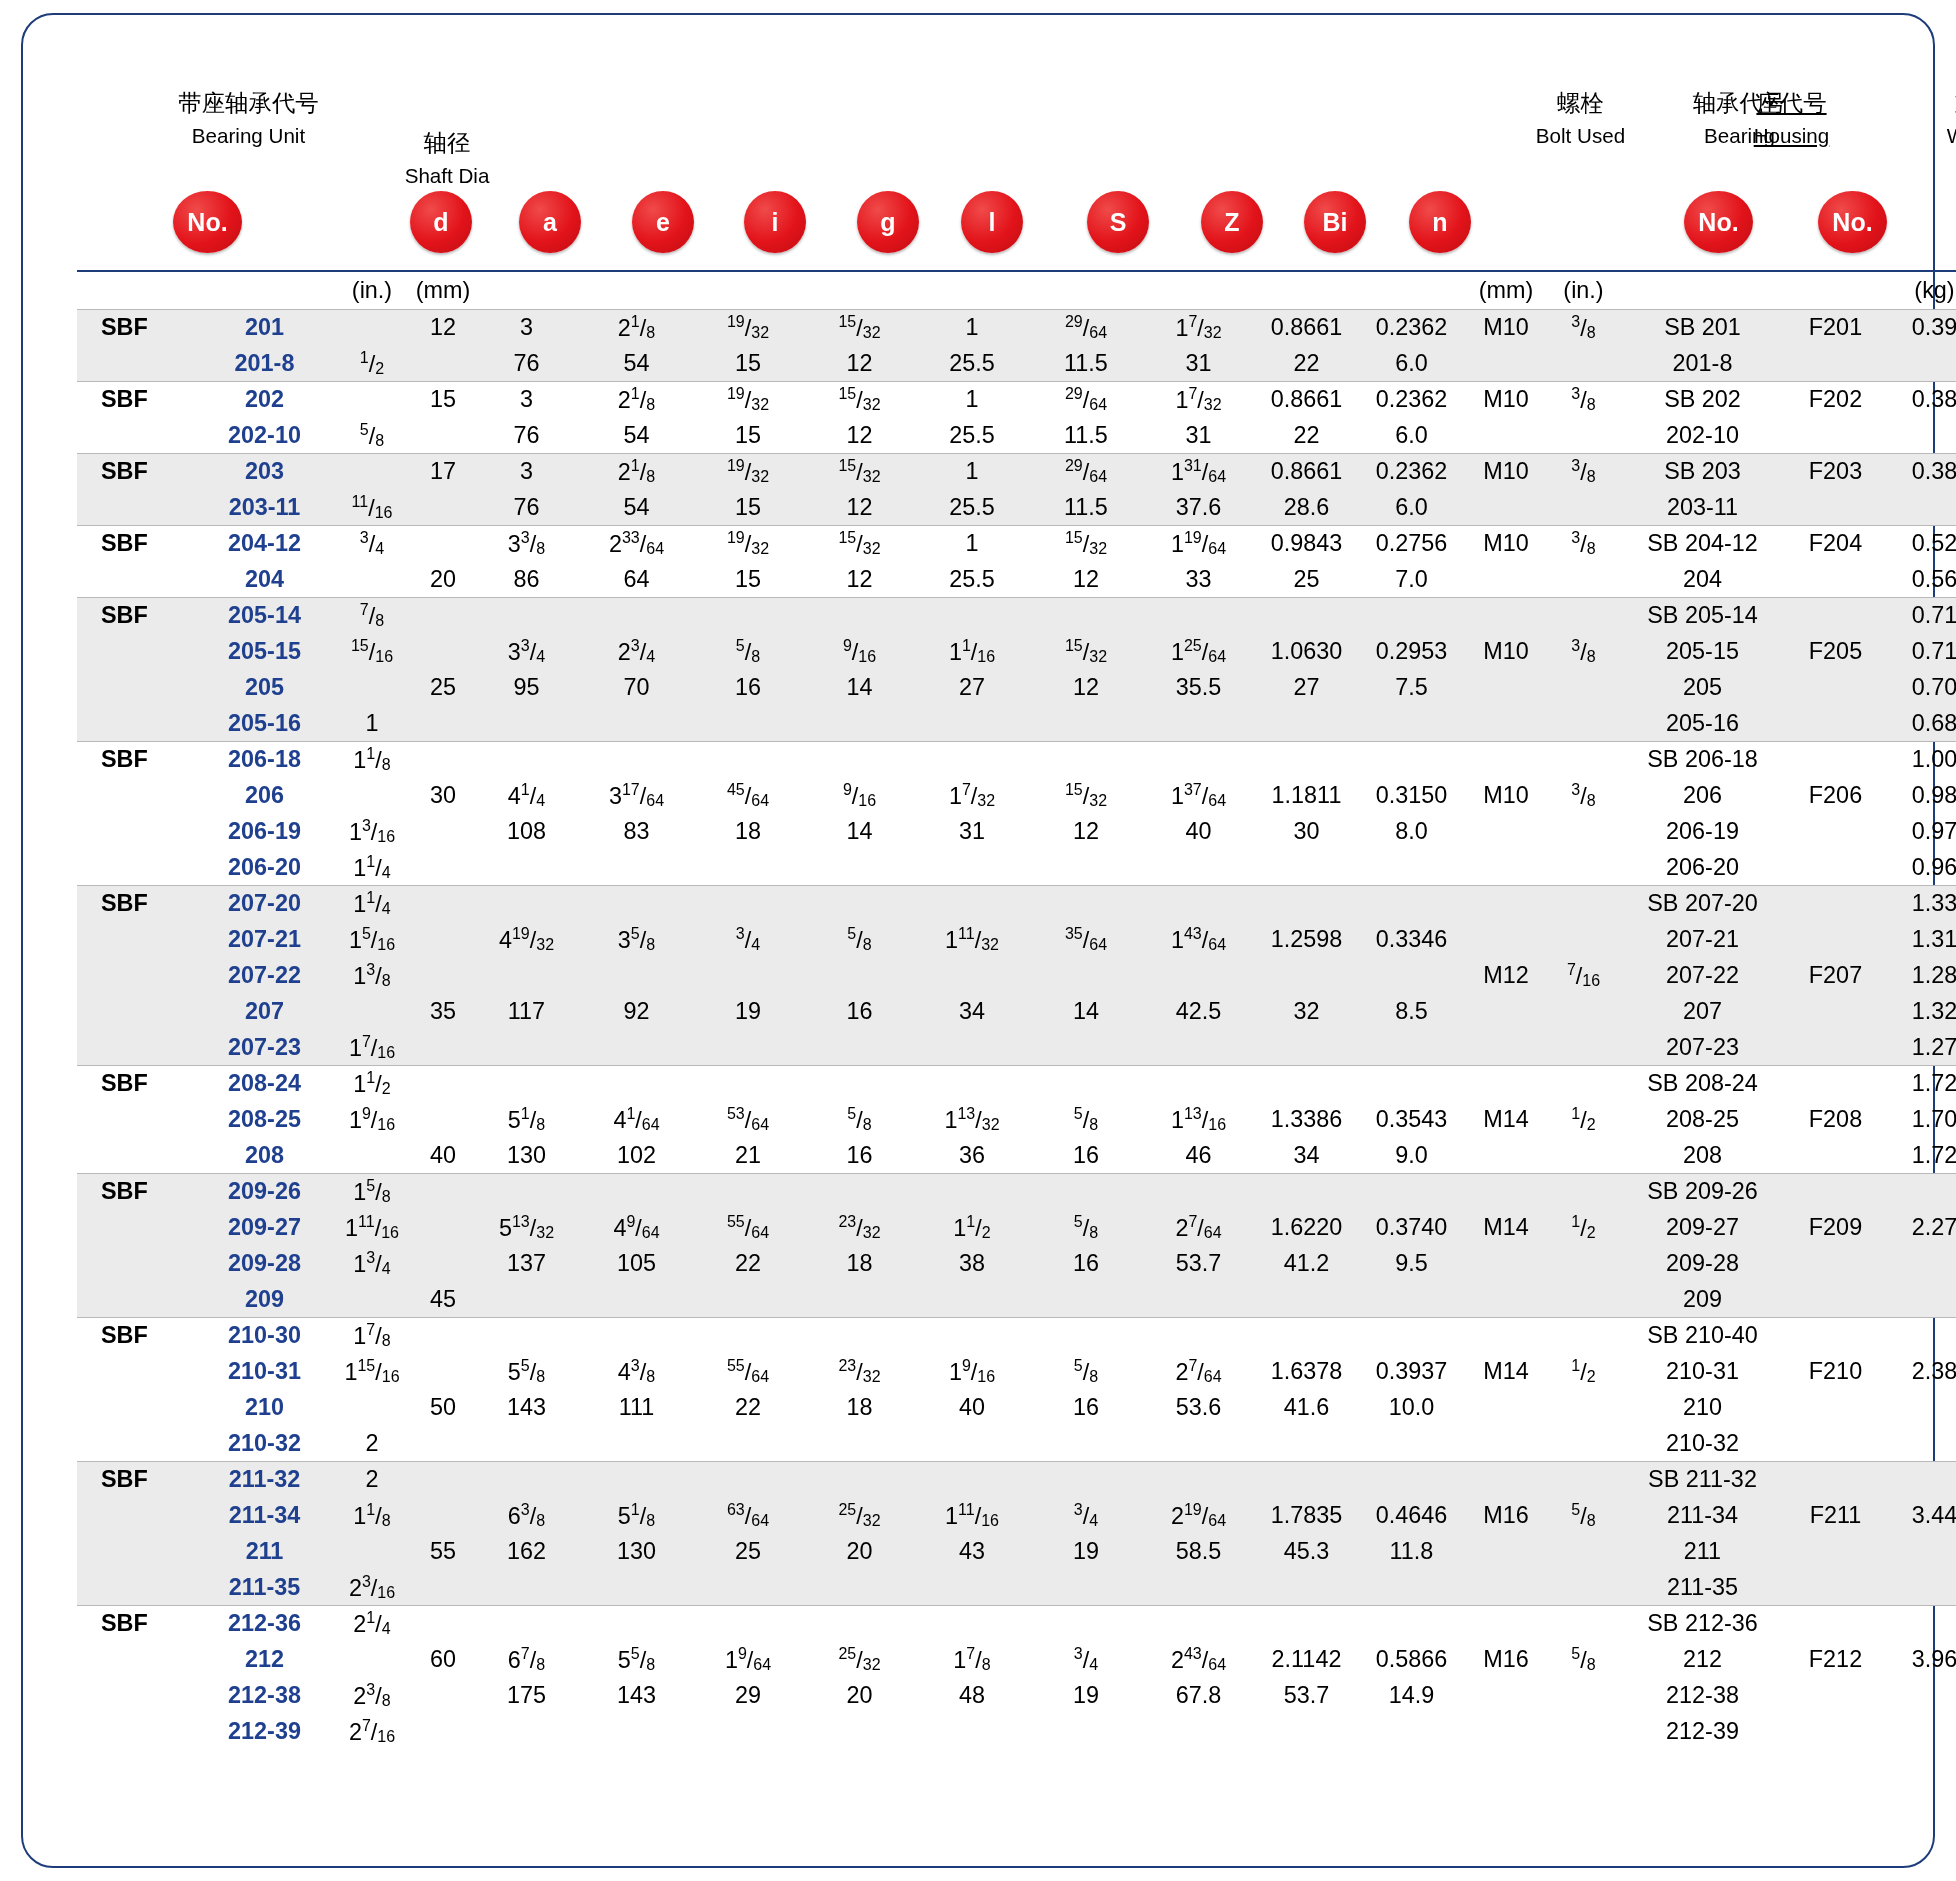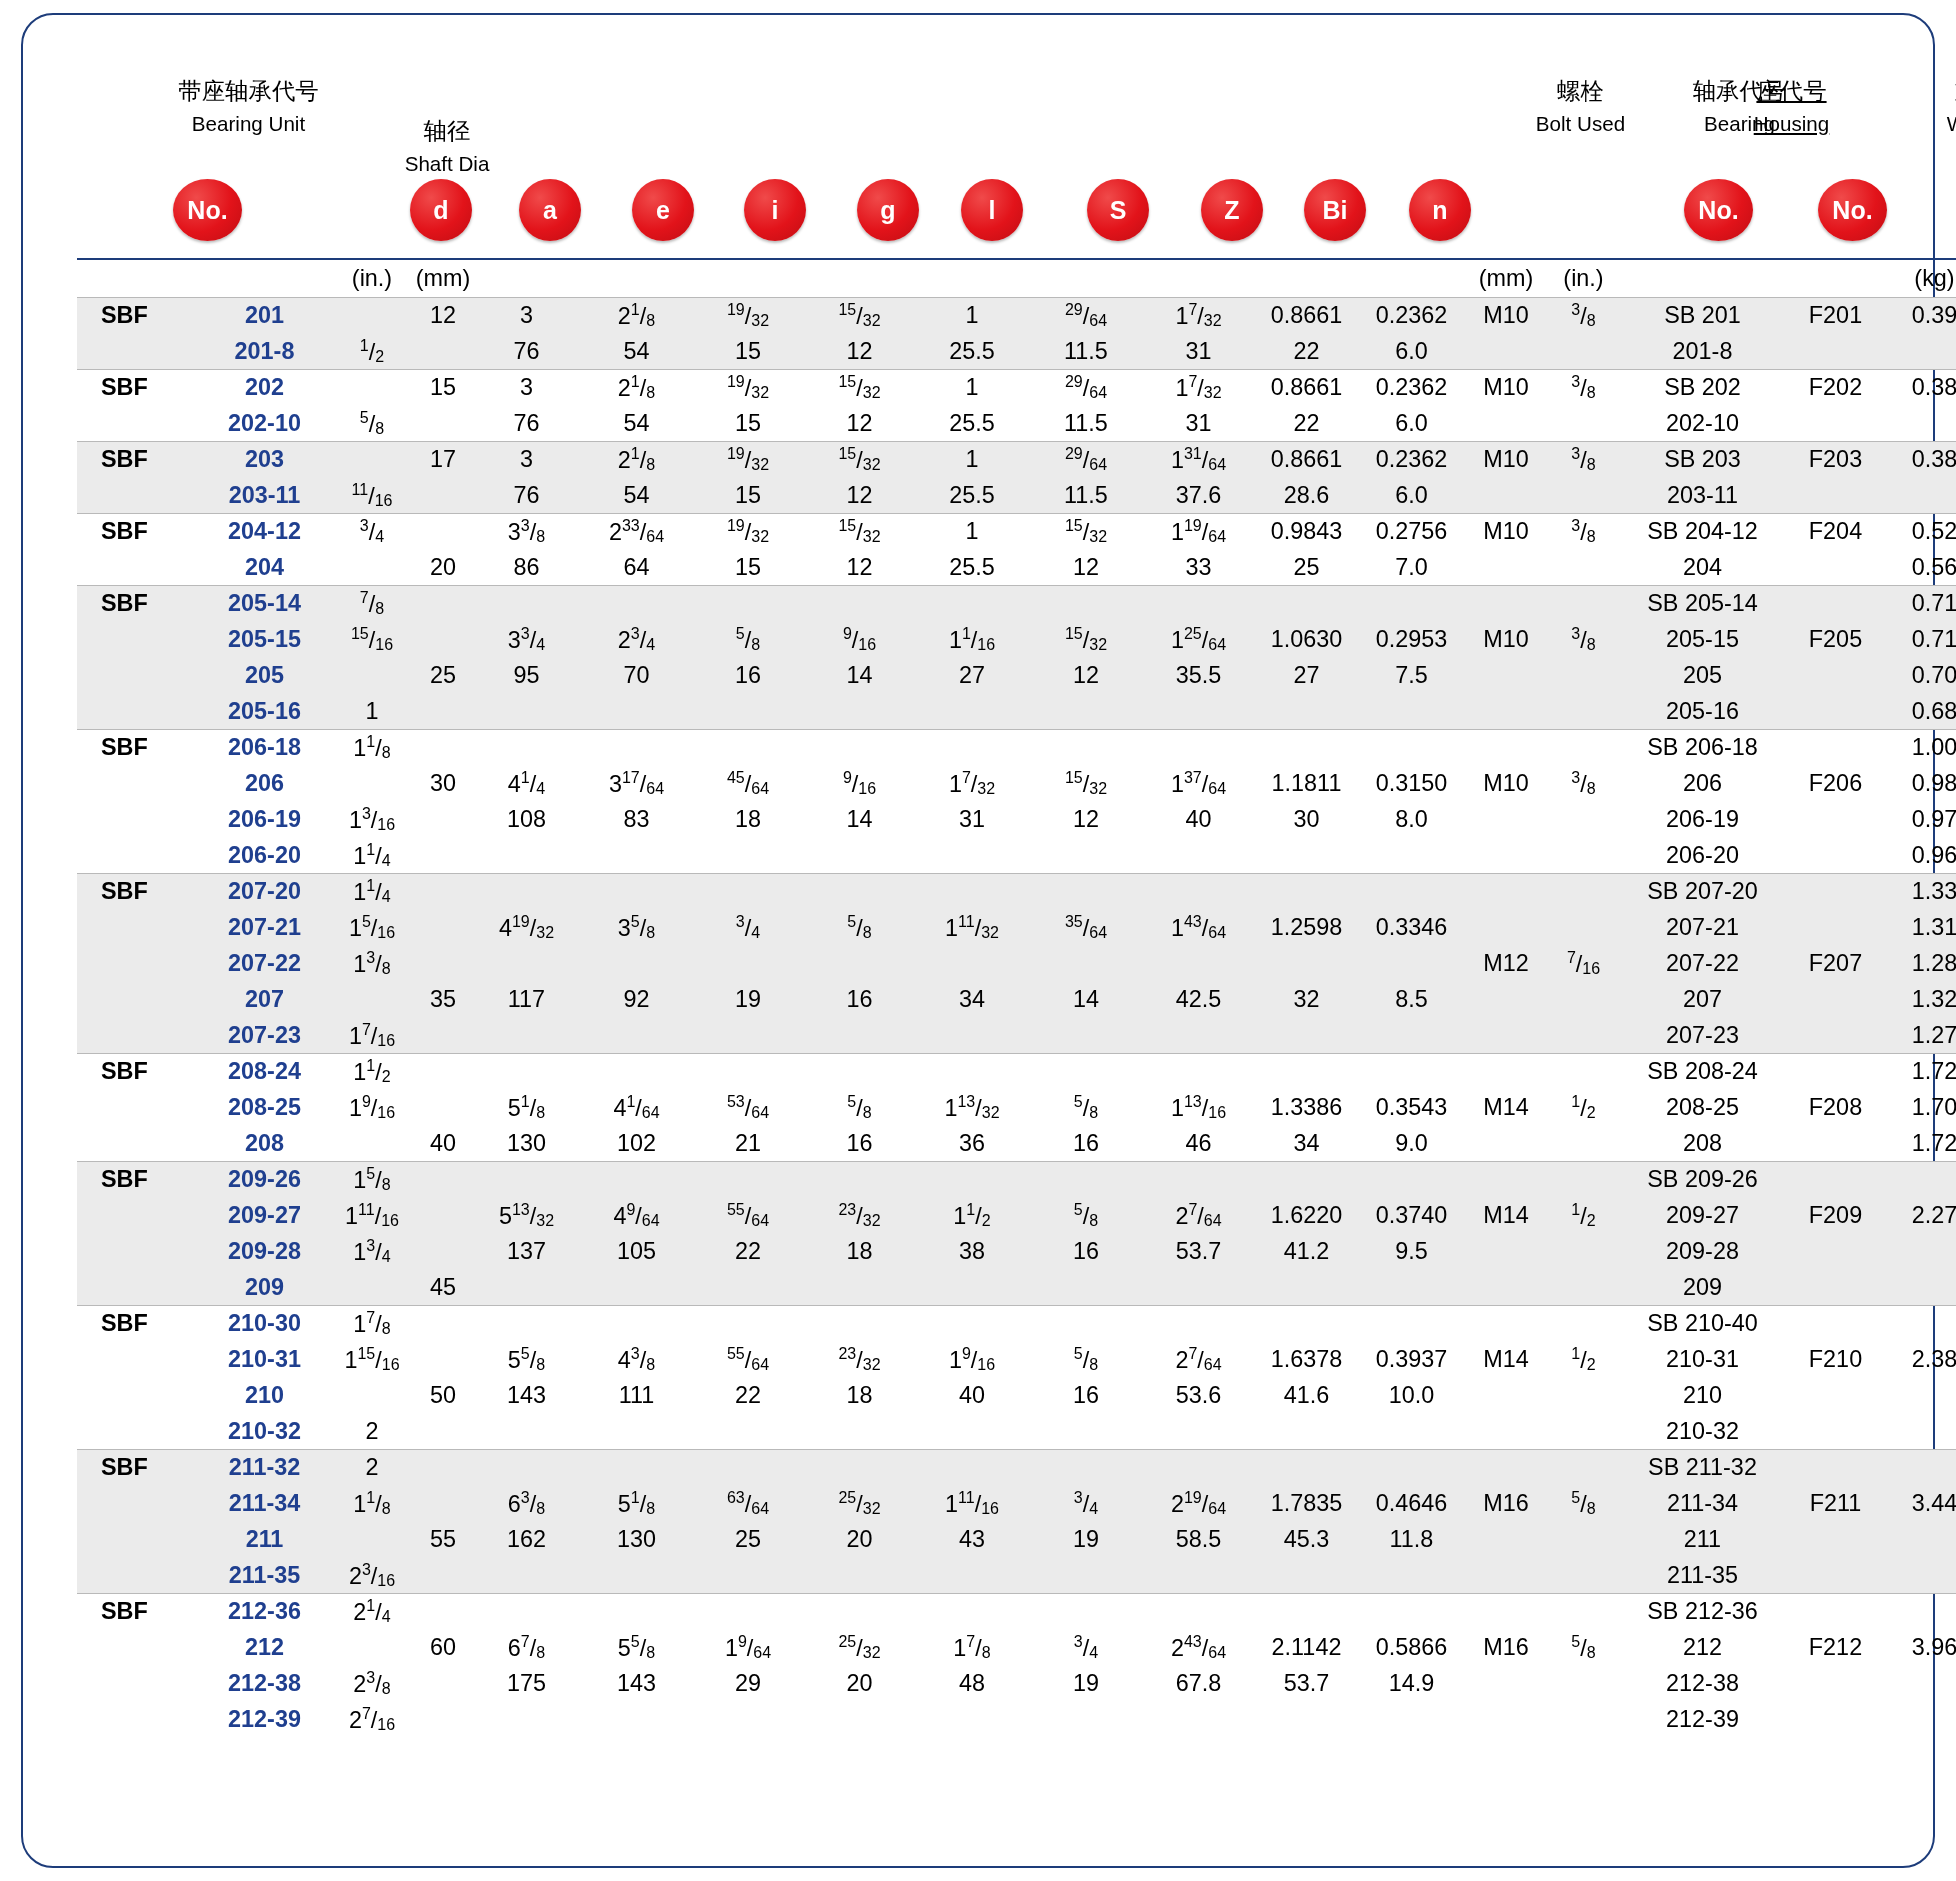--- a/index.html
+++ b/index.html
@@ -1,17 +1,17 @@
 <!DOCTYPE html>
 <html style="font-size:15px"><head>
 <meta charset="utf-8">
 <style>
   html,body{margin:0;padding:0;background:#ffffff;}
   body{width:1956px;height:1881px;font-family:"Liberation Sans",sans-serif;color:#000;}
-  .page{position:relative;width:1956px;height:1881px;box-sizing:border-box;padding:24px 28px;}
+  .page{position:relative;width:1956px;height:1881px;box-sizing:border-box;padding:36px 28px;}
   .frame{position:absolute;left:20.6px;top:13px;right:20.6px;bottom:13px;border:2.8px solid #1d3c7a;border-radius:32px;}
   .inner{position:relative;padding:34px 49px 0 49px;}
 
   
   .hdr{position:relative;height:112px;}
   .hdr .cell{position:absolute;text-align:center;line-height:1.45;}
   .hdr .cn{font-size:23.4px;color:#000;white-space:nowrap;}
   .hdr .en{font-size:20.6px;color:#000;white-space:nowrap;}
 
   

